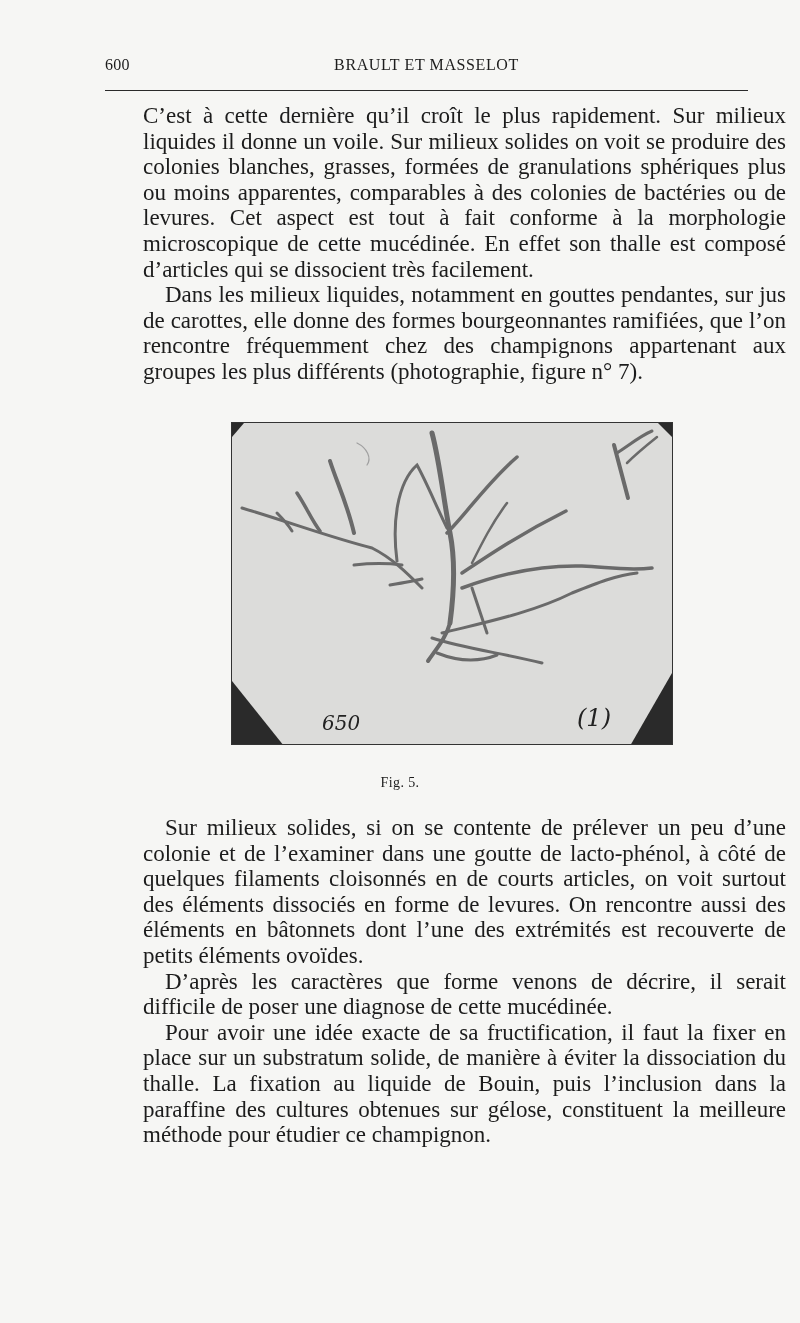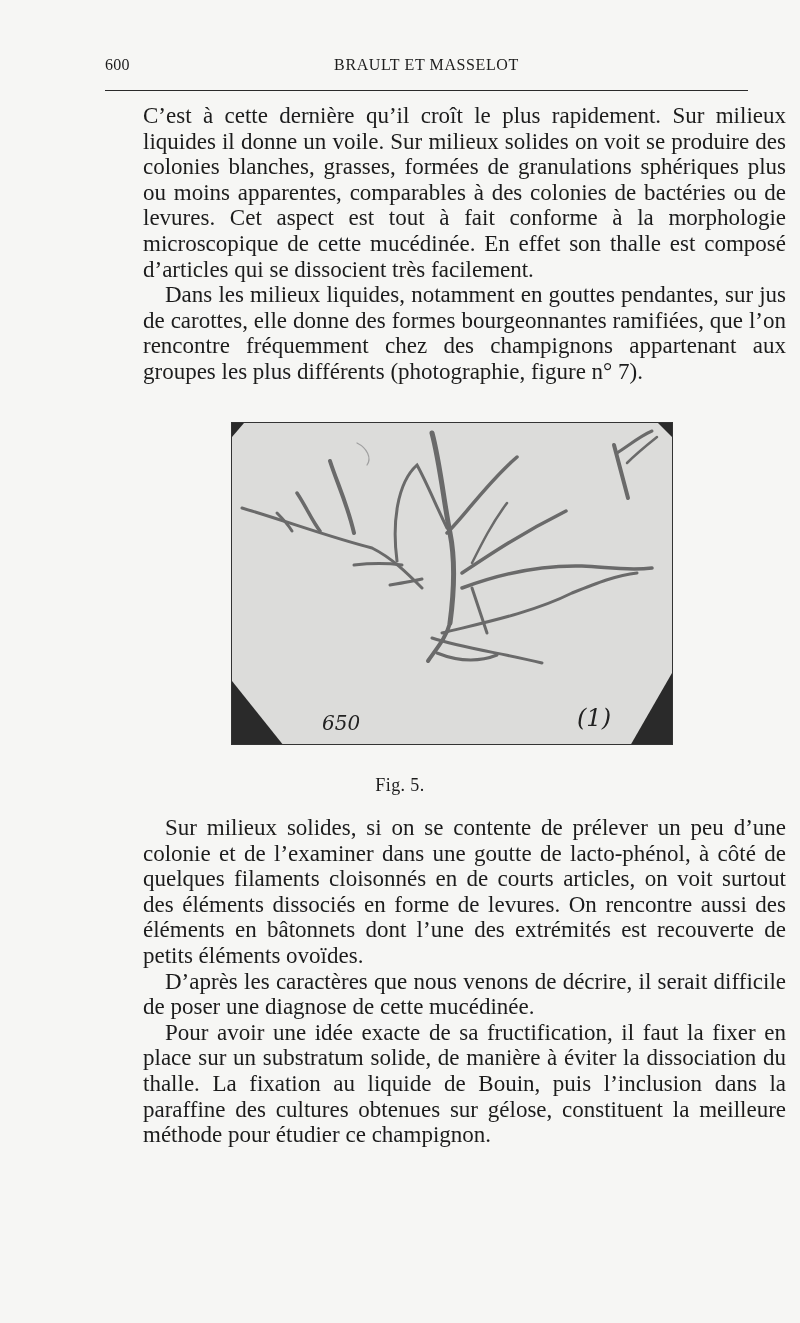--- a/index.html
+++ b/index.html
@@ -41,21 +41,21 @@
       width: 442px; height: 323px;
       background: #dcdcda;
       border: 1.5px solid #333;
       box-sizing: border-box;
       overflow: hidden;
       margin-left: 27px;
     }
     .figure svg { position: absolute; left: 0; top: 0; }
     .figure-caption {
       position: absolute; left: 0; width: 800px; top: 775px;
-      text-align: center; font-size: 18px; letter-spacing: 0.4px;
+      text-align: center; font-size: 14px; letter-spacing: 0.4px;
     }
   </style>
 </head>
 <body>
 
 <div class="running-head">
   <span class="page-number">600</span>
   <span class="head-title">BRAULT ET MASSELOT</span>
 </div>
 <div class="head-rule"></div>
@@ -106,15 +106,15 @@
 
     <text x="90" y="307" font-family="DejaVu Serif, serif" font-style="italic" font-size="20" fill="#222">650</text>
     <text x="345" y="303" font-family="DejaVu Serif, serif" font-style="italic" font-size="24" fill="#222">(1)</text>
   </svg>
 </div>
 
 <div class="figure-caption">Fig. 5.</div>
 
 <div class="text-block block-2">
   <p class="indent last">Sur milieux solides, si on se contente de prélever un peu d’une colonie et de l’examiner dans une goutte de lacto-phénol, à côté de quelques filaments cloisonnés en de courts articles, on voit surtout des éléments dissociés en forme de levures. On rencontre aussi des éléments en bâtonnets dont l’une des extrémités est recouverte de petits éléments ovoïdes.</p>
-  <p class="indent last">D’après les caractères que nous venons de décrire, il serait difficile de poser une diagnose de cette mucédinée.</p>
+  <p class="indent last">D’après les caractères que forme venons de décrire, il serait difficile de poser une diagnose de cette mucédinée.</p>
   <p class="indent last">Pour avoir une idée exacte de sa fructification, il faut la fixer en place sur un substratum solide, de manière à éviter la dissociation du thalle. La fixation au liquide de Bouin, puis l’inclusion dans la paraffine des cultures obtenues sur gélose, constituent la meilleure méthode pour étudier ce champignon.</p>
 </div>
 
 </body></html>

